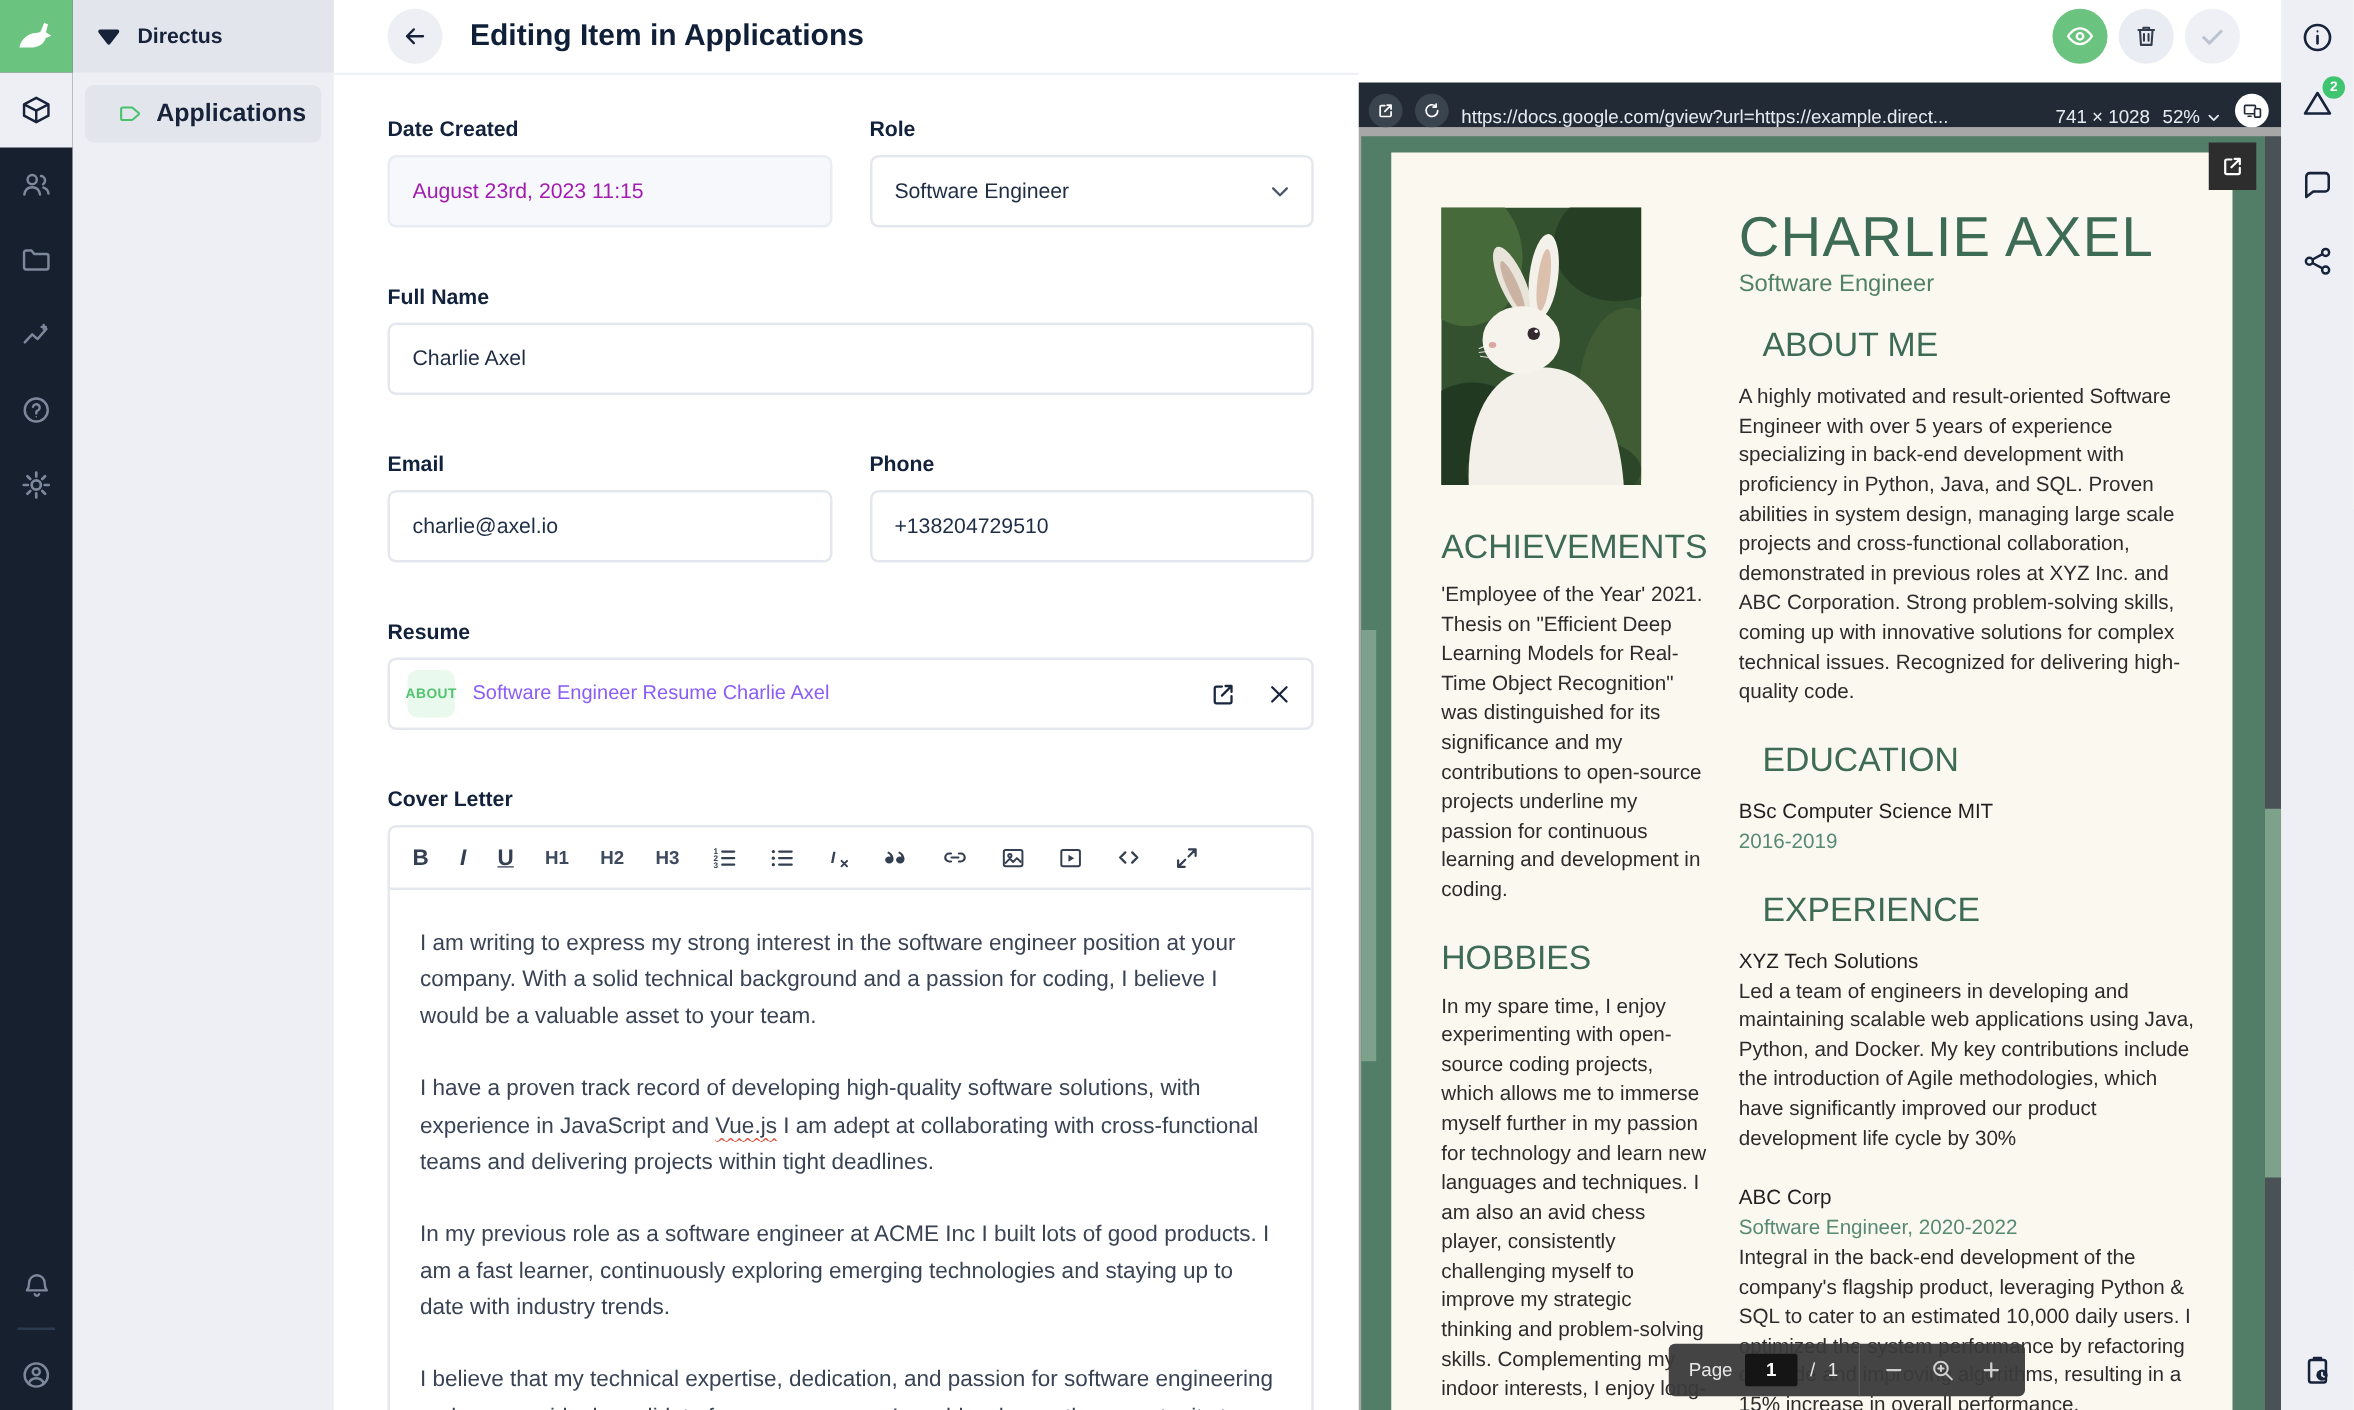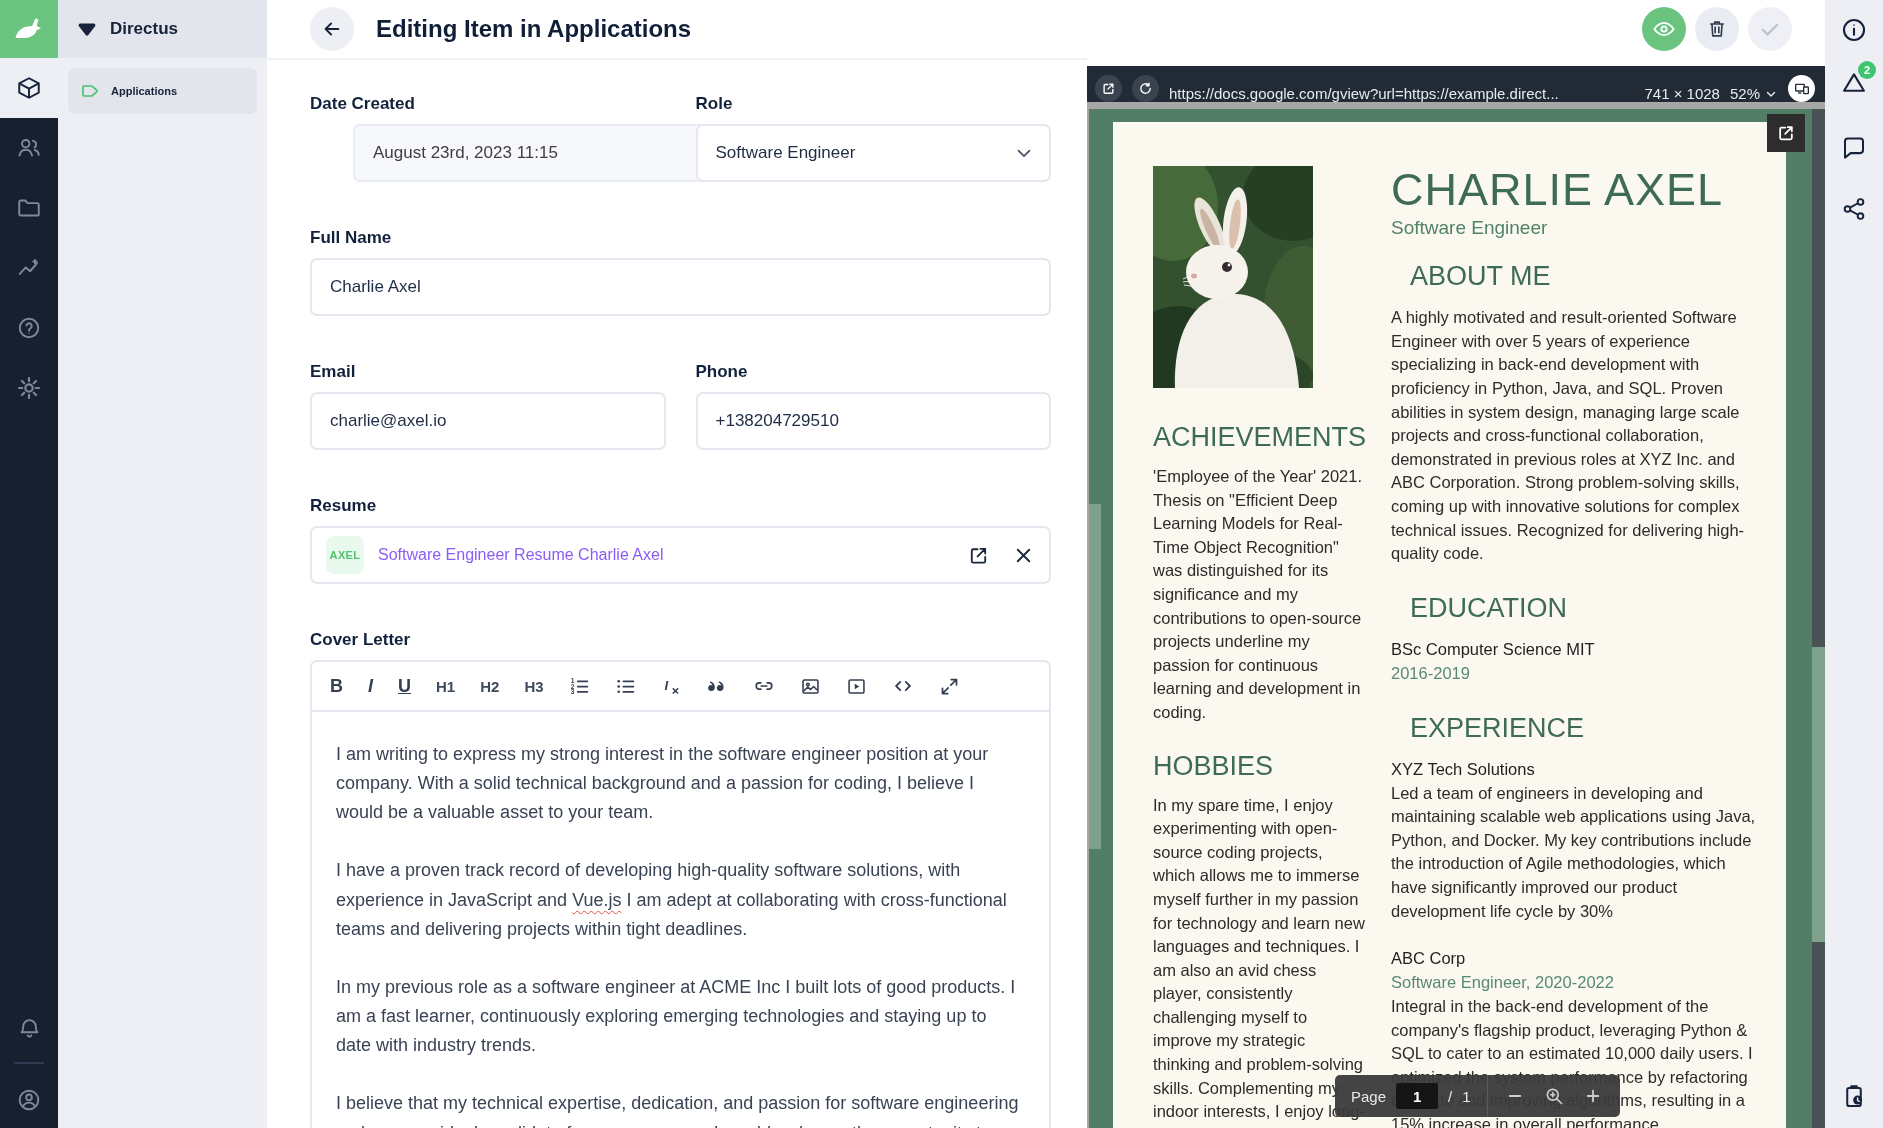--- a/index.html
+++ b/index.html
@@ -10,41 +10,41 @@
   .module-bar { position:absolute; left:0; top:0; bottom:0; width:58px; background:#16202e; z-index:30; }
   .logo-tile { width:58px; height:58px; background:#6ac47f; display:flex; align-items:center; justify-content:center; }
   .mod-row { width:58px; height:60px; display:flex; align-items:center; justify-content:center; color:#7e889c; cursor:pointer; }
   .mod-row.active { background:#edeff4; color:#16233b; }
   .mod-bottom { position:absolute; left:0; bottom:0; width:58px; }
   .mod-divider { height:2px; background:#2b3a4e; margin:8px 14px; }
 
   
   .nav-col { position:absolute; left:58px; top:0; bottom:0; width:209px; background:#edeff4; z-index:25; }
   .project-row { height:58px; background:#e2e5eb; display:flex; align-items:center; padding:0 18px; gap:12px; color:#16233b; font-size:17px; font-weight:700;text-align:right; }
-  .nav-item { margin:10px 10px; height:46px; border-radius:7px; background:#e2e5eb; display:flex; align-items:center; padding:0 12px; gap:11px; color:#16233b; font-size:11px; font-weight:600; cursor:pointer; }
+  .nav-item { margin:10px 10px; height:46px; border-radius:7px; background:#e2e5eb; display:flex; align-items:center; padding:0 12px; gap:11px; color:#16233b; font-size:20px; font-weight:600; cursor:pointer;justify-content:flex-end; }
 
   
   .main { position:absolute; left:267px; right:58px; top:0; bottom:0; background:#fff; }
   .header { position:absolute; left:0; top:0; right:0; height:58px; background:#fff; display:flex; align-items:center; padding-left:43px; gap:22px; z-index:5; }
   .header-line { position:absolute; left:0; top:58px; width:820px; height:2px; background:#f0f1f5; }
   .back-btn { width:44px; height:44px; border-radius:50%; background:#edeff4; display:flex; align-items:center; justify-content:center; color:#16233b; cursor:pointer; border:none; }
   .page-title { font-size:24px; font-weight:700; color:#101f38; }
   .action-btns { position:absolute; top:7px; right:33px; display:flex; gap:9px; z-index:6; }
   .circle-btn { width:44px; height:44px; border-radius:50%; display:flex; align-items:center; justify-content:center; border:none; cursor:pointer; }
   .btn-eye { background:#6ac47f; color:#fff; }
   .btn-trash { background:#e9ecf2; color:#333d4e; }
   .btn-check { background:#eef0f5; color:#bcc3d0; }
 
   
   .form-area { position:absolute; left:0; top:60px; width:820px; bottom:0; overflow:hidden; padding:34px 36px 0 43px; }
   .form-grid { display:grid; grid-template-columns:1fr 1fr; column-gap:30px; row-gap:46px; }
   .span2 { grid-column:1 / span 2; }
   .f-label { display:block; font-size:17px; font-weight:700; color:#13223c; margin-bottom:10px; }
   .input { width:100%; height:58px; border:2px solid #e4e7ee; border-radius:7px; padding:0 18px; font-size:17px; color:#1e2c44; background:#fff; font-family:"Liberation Sans",sans-serif; outline:none; }
-  .input.disabled { background:#f6f8fc; border-color:#e9ecf3; color:#404040;margin-left:43px; }
+  .input.disabled { background:#f6f8fc; border-color:#e9ecf3; color:#a21caf; }
   .select-wrap { position:relative; }
   .select-wrap .chev { position:absolute; right:16px; top:50%; transform:translateY(-50%); color:#4a5568; pointer-events:none; }
   .file-field { height:58px; border:2px solid #e4e7ee; border-radius:7px; display:flex; align-items:center; padding:0 14px; gap:14px; cursor:pointer; }
   .docx-chip { width:38px; height:38px; border-radius:8px; background:#e9f9ee; color:#53c36f; font-size:11px; font-weight:700; letter-spacing:.4px; display:flex; align-items:center; justify-content:center; }
   .file-name { font-size:16px; color:#8b5cf6; flex:1; }
   .file-ico { color:#18263e; background:none; border:none; cursor:pointer; display:flex; padding:0; margin-left:8px; }
 
   
   .editor { border:2px solid #e4e7ee; border-radius:7px; overflow:hidden; }
   .ed-toolbar { height:50px; display:flex; align-items:center; padding:0 18px; gap:25px; border-bottom:2px solid #e4e7ee; color:#343f52; }
@@ -275,21 +275,21 @@
       </div>
 
       <div>
         <label class="f-label">Phone</label>
         <input class="input" type="text" value="+138204729510" style="">
       </div>
 
       <div class="span2">
         <label class="f-label">Resume</label>
         <div class="file-field">
-          <span class="docx-chip">AXEL</span>
+          <span class="docx-chip">ABOUT</span>
           <span class="file-name">Software Engineer Resume Charlie Axel</span>
           <button class="file-ico">
             <span>
               <svg width="23" height="23" viewBox="0 0 24 24" fill="none" stroke="currentColor" stroke-width="1.9" stroke-linecap="round" stroke-linejoin="round">
                   <path d="M14 5h5v5M19 5l-8 8"></path>
                   <path d="M19 13.5V18a1.5 1.5 0 0 1-1.5 1.5h-11A1.5 1.5 0 0 1 5 18V7a1.5 1.5 0 0 1 1.5-1.5H11"></path>
                 </svg>
             </span>
           </button>
           <button class="file-ico">

